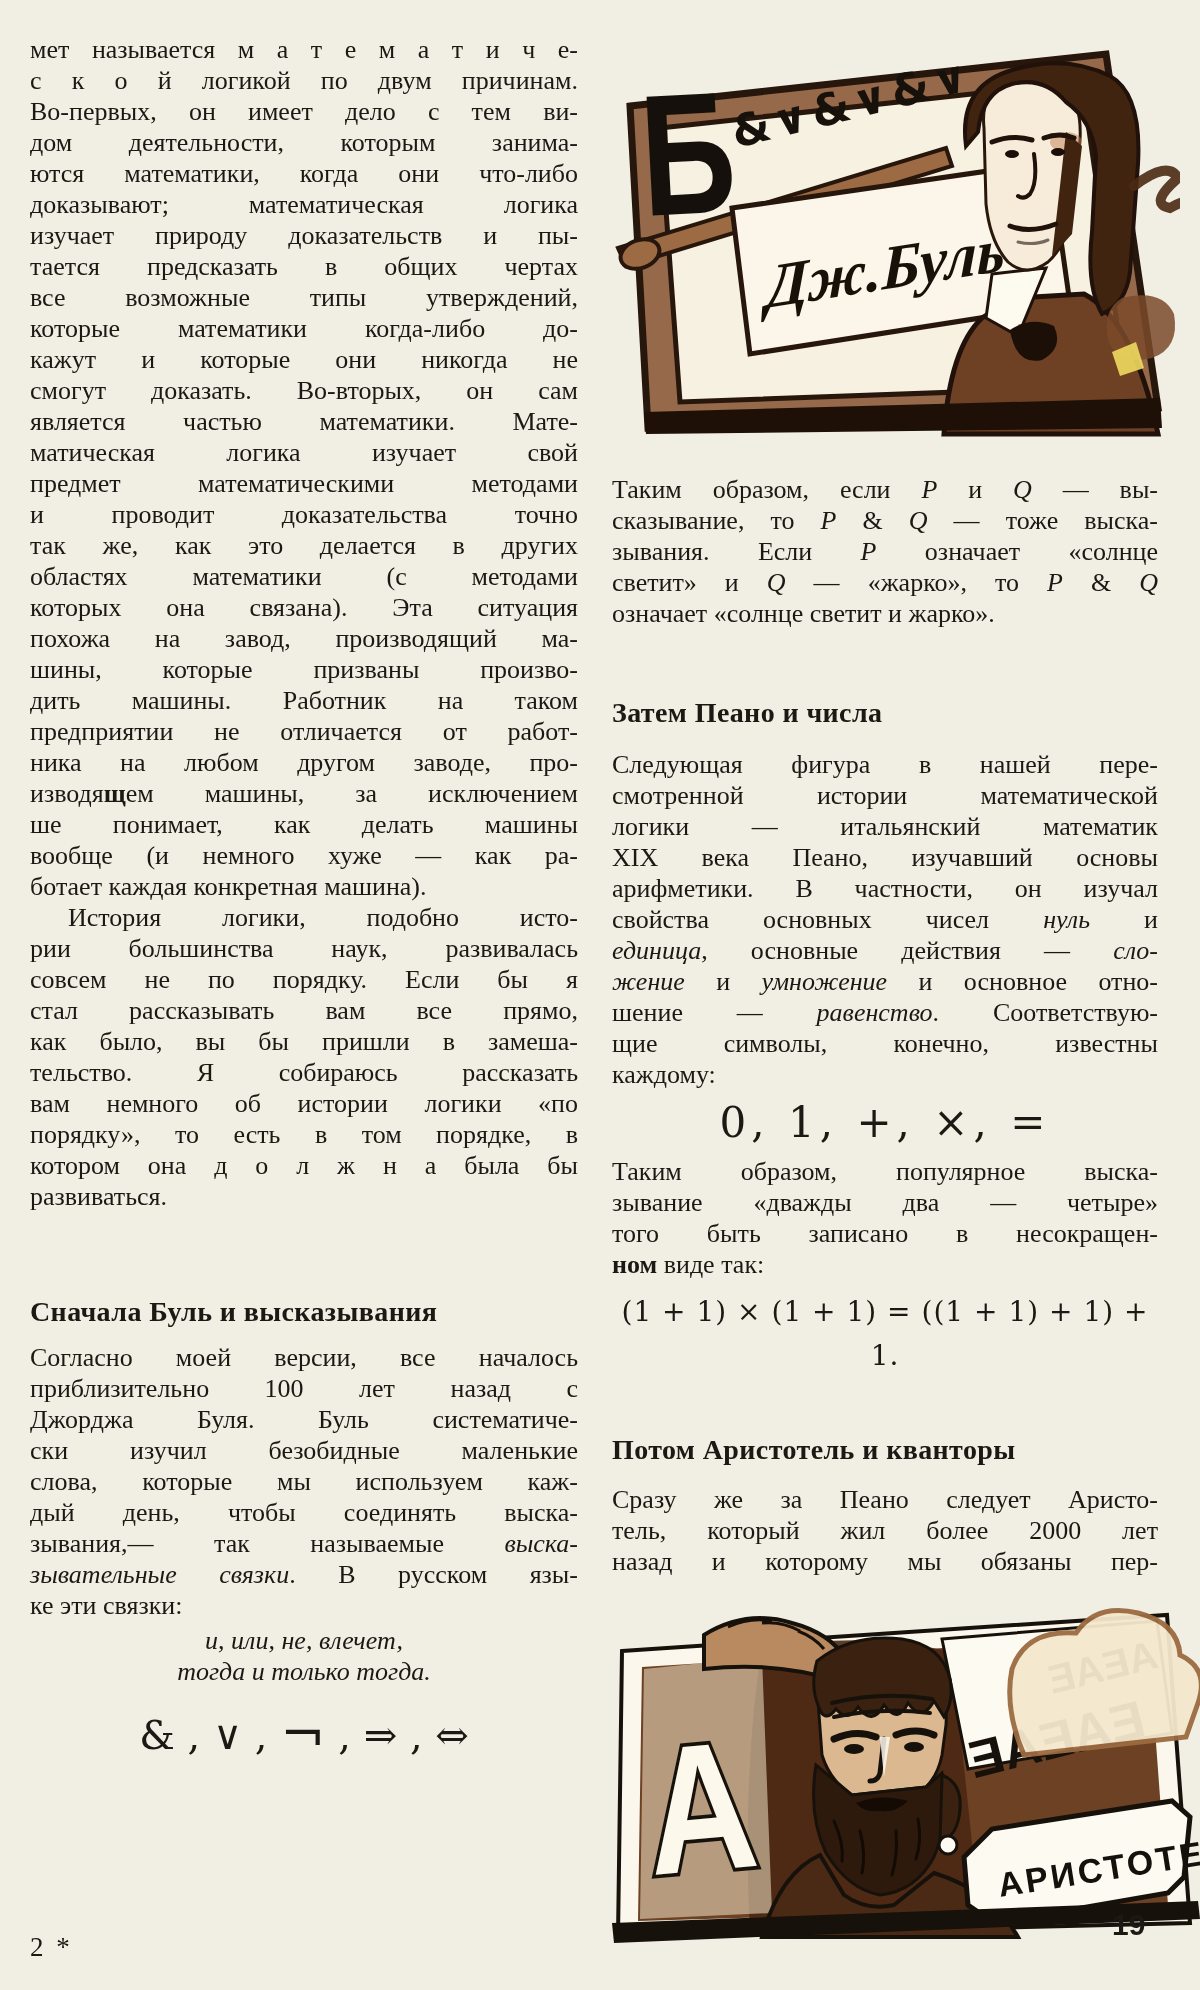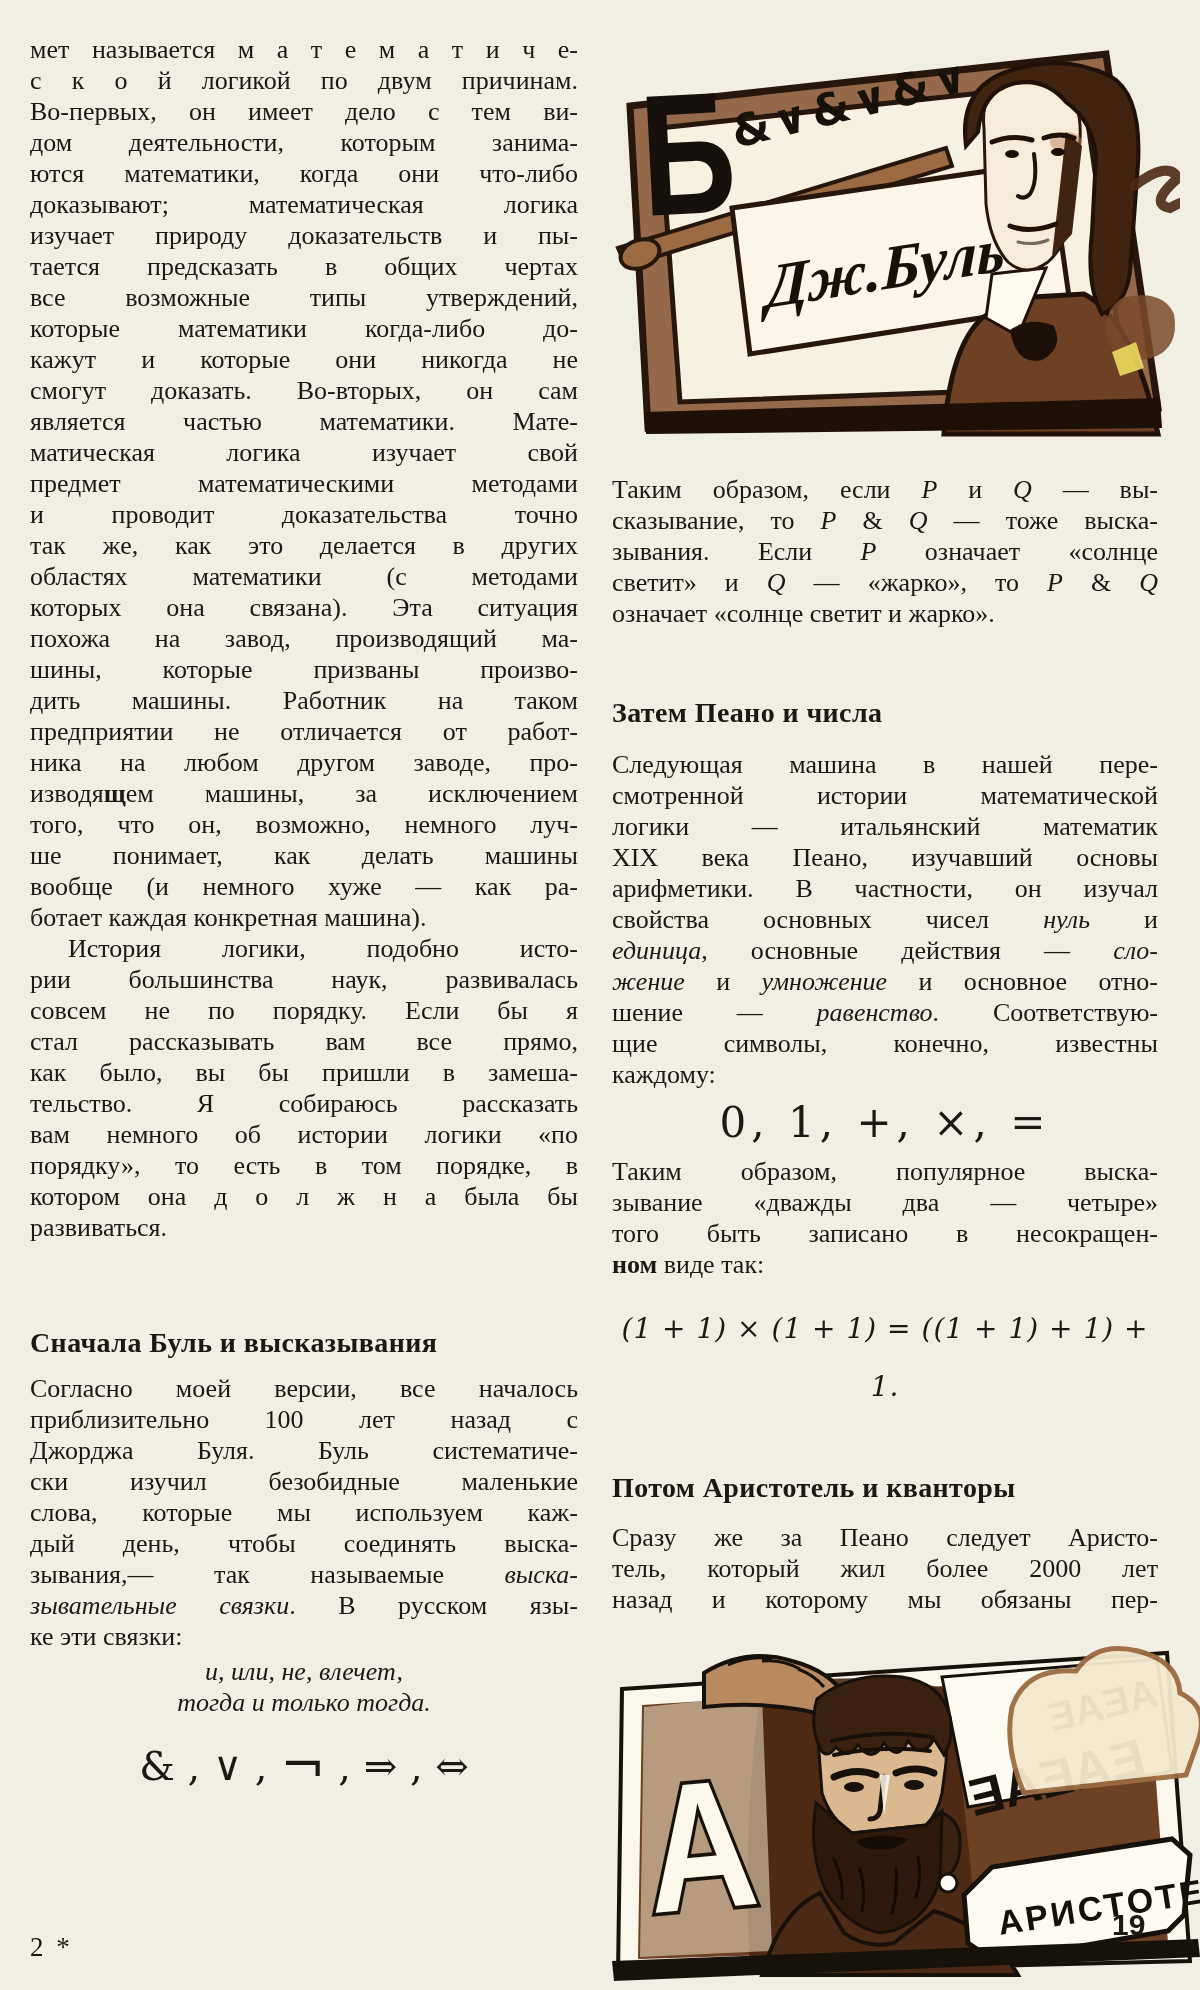--- a/index.html
+++ b/index.html
@@ -27,21 +27,21 @@
   #h3{margin-top:52px;}
   #rp1{margin-top:34px;}
   #rp2{margin-top:16px;}
   #rp3{margin-top:10px;}
   #rp4{margin-top:14px;}
   #lp3{margin-top:10px;}
   #connectives{margin-top:4px;font-size:26px;line-height:31px;}
   #lp4{margin-top:4px;}
   .formula{text-align:center;font-family:"DejaVu Serif","DejaVu Sans",serif;}
   #formula1{margin-top:10px;font-size:42px;line-height:46px;letter-spacing:5px;}
-  #formula2{margin-top:20px;font-size:28px;line-height:58px;letter-spacing:1px;font-style:italic;}
+  #formula2{margin-top:10px;font-size:28px;line-height:44px;letter-spacing:1px;}
   #symbols-line{
     margin-top:16px;text-align:center;font-size:40px;line-height:64px;
     font-family:"DejaVu Serif","DejaVu Sans",serif;
   }
   #symbols-line .neg{font-size:1.35em;vertical-align:-4px;letter-spacing:0;}
   .illu{display:block;}
   #boole-illu{margin-left:2px;}
   #aristotle-illu{margin-top:28px;}
   #footer-mark{
     position:absolute;left:30px;top:1932px;
@@ -78,21 +78,20 @@
       <div class="tline">и проводит доказательства точно</div>
       <div class="tline">так же, как это делается в других</div>
       <div class="tline">областях математики (с методами</div>
       <div class="tline">которых она связана). Эта ситуация</div>
       <div class="tline">похожа на завод, производящий ма-</div>
       <div class="tline">шины, которые призваны произво-</div>
       <div class="tline">дить машины. Работник на таком</div>
       <div class="tline">предприятии не отличается от работ-</div>
       <div class="tline">ника на любом другом заводе, про-</div>
       <div class="tline">изводя<b>щ</b>ем машины, за исключением</div>
-      <div class="tline">того, что он, возможно, немного луч-</div>
       <div class="tline">ше понимает, как делать машины</div>
       <div class="tline">вообще (и немного хуже — как ра-</div>
       <div class="tline tline-last">ботает каждая конкретная машина).</div>
     </div>
   <div class="para indent" id="lp2">
       <div class="tline">История логики, подобно исто-</div>
       <div class="tline">рии большинства наук, развивалась</div>
       <div class="tline">совсем не по порядку. Если бы я</div>
       <div class="tline">стал рассказывать вам все прямо,</div>
       <div class="tline">как было, вы бы пришли в замеша-</div>
@@ -170,21 +169,21 @@
 
   <div class="para" id="rp1">
       <div class="tline">Таким образом, если <i>P</i> и <i>Q</i> — вы-</div>
       <div class="tline">сказывание, то <i>P</i> &amp; <i>Q</i> — тоже выска-</div>
       <div class="tline">зывания. Если <i>P</i> означает «солнце</div>
       <div class="tline">светит» и <i>Q</i> — «жарко», то <i>P</i> &amp; <i>Q</i></div>
       <div class="tline tline-last">означает «солнце светит и жарко».</div>
     </div>
   <h2 class="heading" id="h2">Затем Пеано и числа</h2>
   <div class="para" id="rp2">
-      <div class="tline">Следующая машина в нашей пере-</div>
+      <div class="tline">Следующая фигура в нашей пере-</div>
       <div class="tline">смотренной истории математической</div>
       <div class="tline">логики — итальянский математик</div>
       <div class="tline">XIX века Пеано, изучавший основы</div>
       <div class="tline">арифметики. В частности, он изучал</div>
       <div class="tline">свойства основных чисел <i>нуль</i> и</div>
       <div class="tline"><i>единица</i>, основные действия — <i>сло-</i></div>
       <div class="tline"><i>жение</i> и <i>умножение</i> и основное отно-</div>
       <div class="tline">шение — <i>равенство</i>. Соответствую-</div>
       <div class="tline">щие символы, конечно, известны</div>
       <div class="tline tline-last">каждому:</div>

